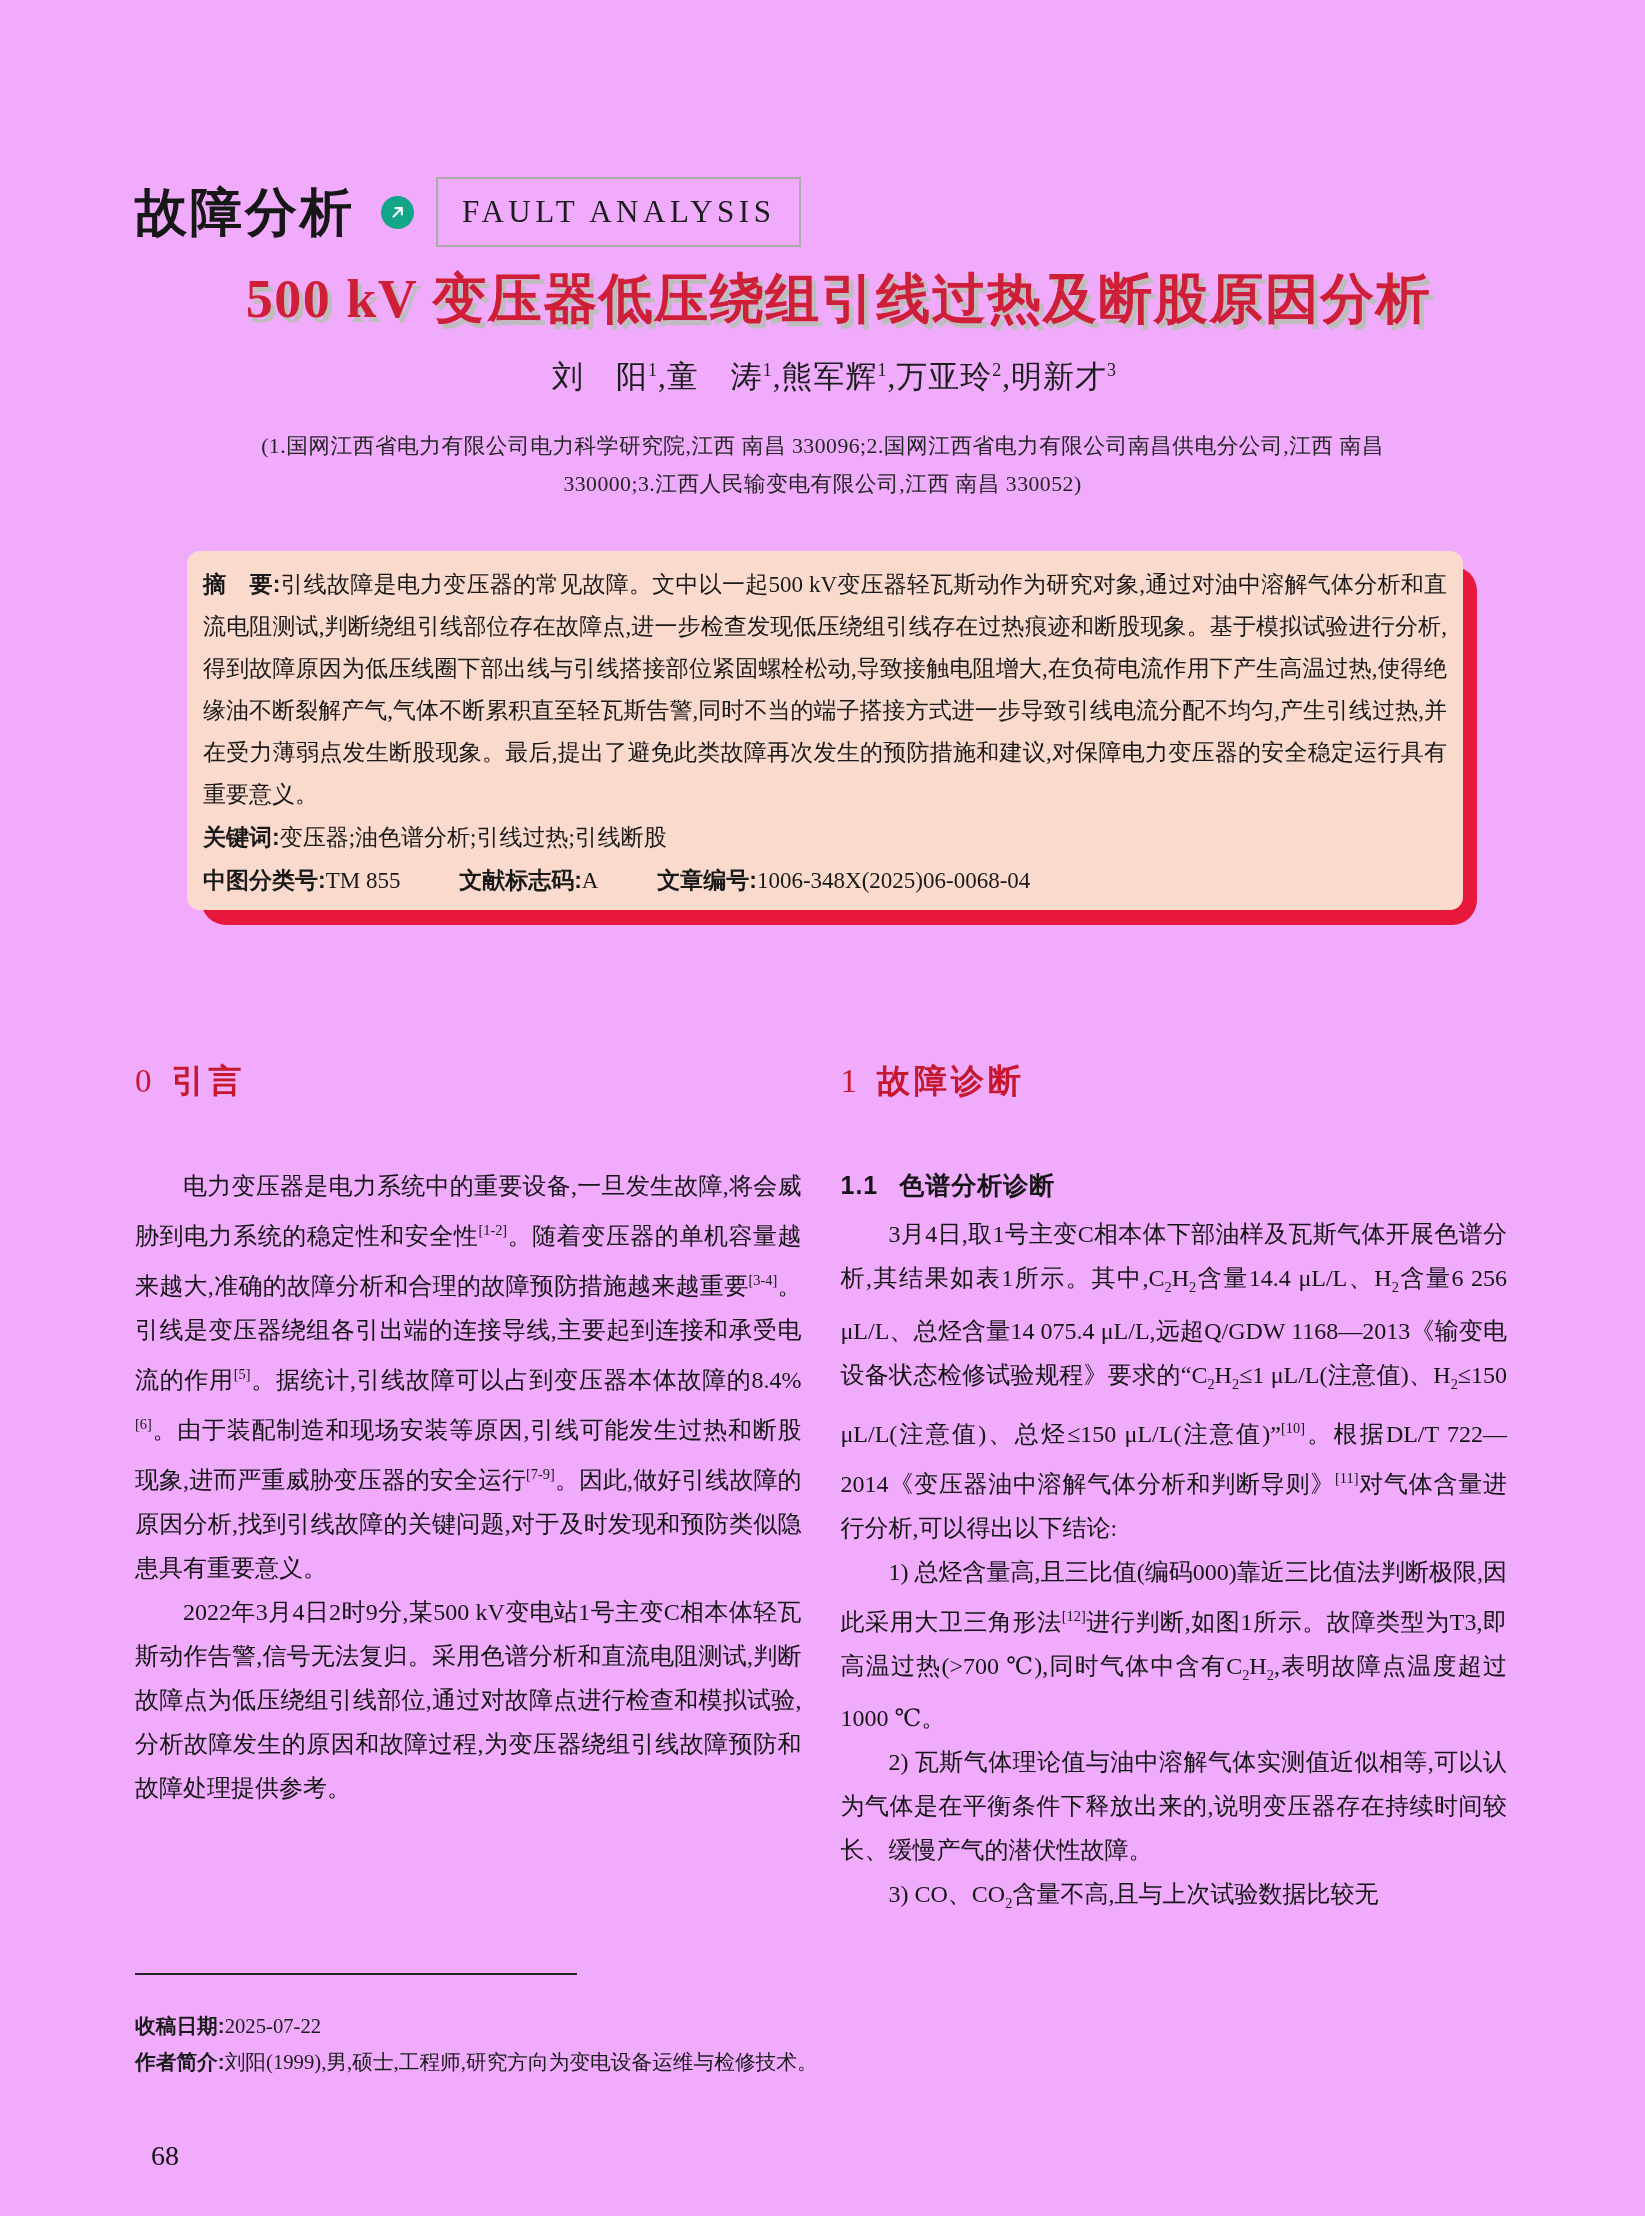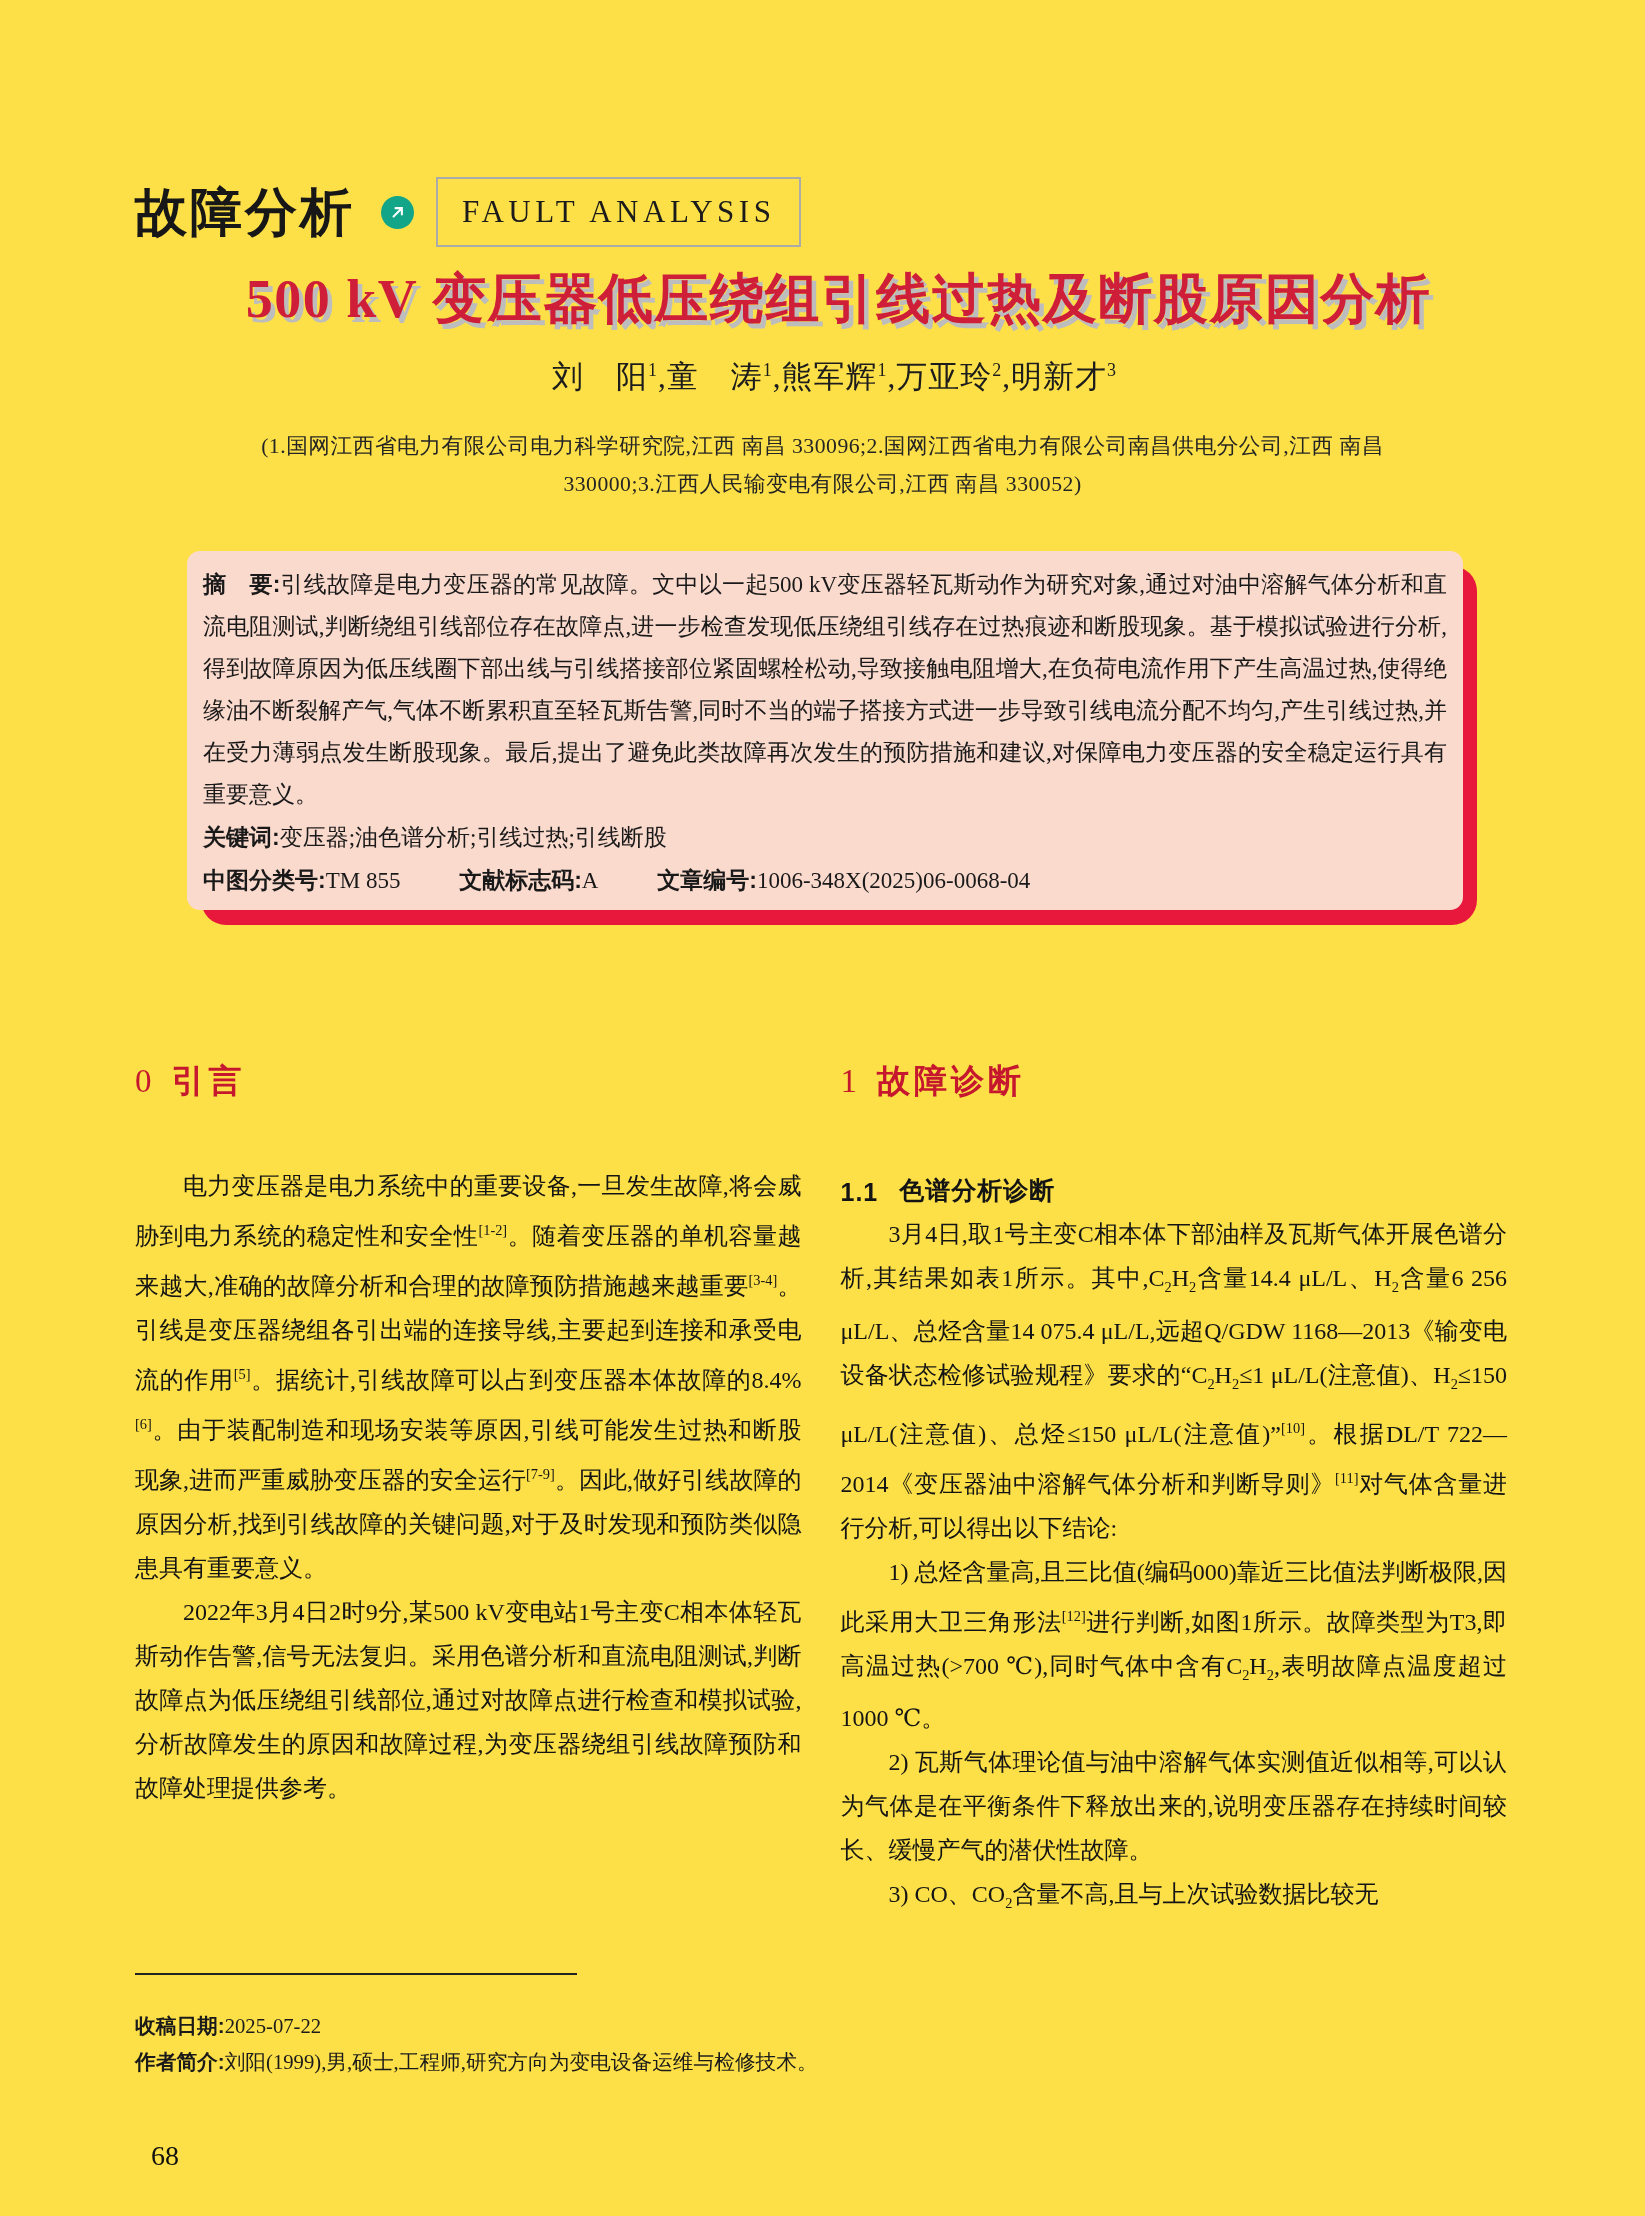--- a/index.html
+++ b/index.html
@@ -1,19 +1,19 @@
 <!DOCTYPE html>
 <html lang="zh" style="font-size:8px"><head>
 <meta charset="utf-8">
 <style>
   html,body{margin:0;padding:0;background:#ffffff;}
   .page{
     position:relative;
     width:1645px;height:2216px;
-    background:#fde047;
+    background:#f0abfc;
     font-family:"Liberation Serif","DejaVu Serif",serif;
     color:#141414;
     overflow:hidden;
   }
   
   .masthead{position:absolute;top:177px;left:135px;display:flex;align-items:center;}
   .col-head-cn{
     font-family:"Liberation Sans","DejaVu Sans",sans-serif;
     font-weight:900;font-size:52px;letter-spacing:3px;color:#171717;line-height:1;
   }
@@ -66,21 +66,21 @@
   
   .columns{position:absolute;top:1061px;left:135px;width:1372px;display:flex;gap:39px;}
   .col{width:667px;}
   .sec{
     display:flex;align-items:baseline;gap:20px;margin:0;height:55px;
     color:#C5182E;font-size:33px;line-height:1.2;
   }
   .sec-num{font-family:"Liberation Serif","DejaVu Serif",serif;font-weight:normal;}
   .sec-title{font-family:"Liberation Sans","DejaVu Sans",sans-serif;font-weight:bold;letter-spacing:4px;}
   .subsec{
-    display:flex;align-items:flex-end;gap:21px;margin:48px 0 0 0;height:43px;
+    display:flex;align-items:center;gap:21px;margin:48px 0 0 0;height:43px;
     color:#141414;font-size:25px;font-weight:bold;
     font-family:"Liberation Sans","DejaVu Sans",sans-serif;letter-spacing:1px;
   }
   .body{
     font-size:24px;line-height:44px;text-align:justify;
     text-indent:2em;margin:0;color:#141414;
   }
   .col-left .p-first{margin-top:48px;}
   .col-right .p-first{margin-top:5px;}
   .body sup{font-size:0.6em;}

